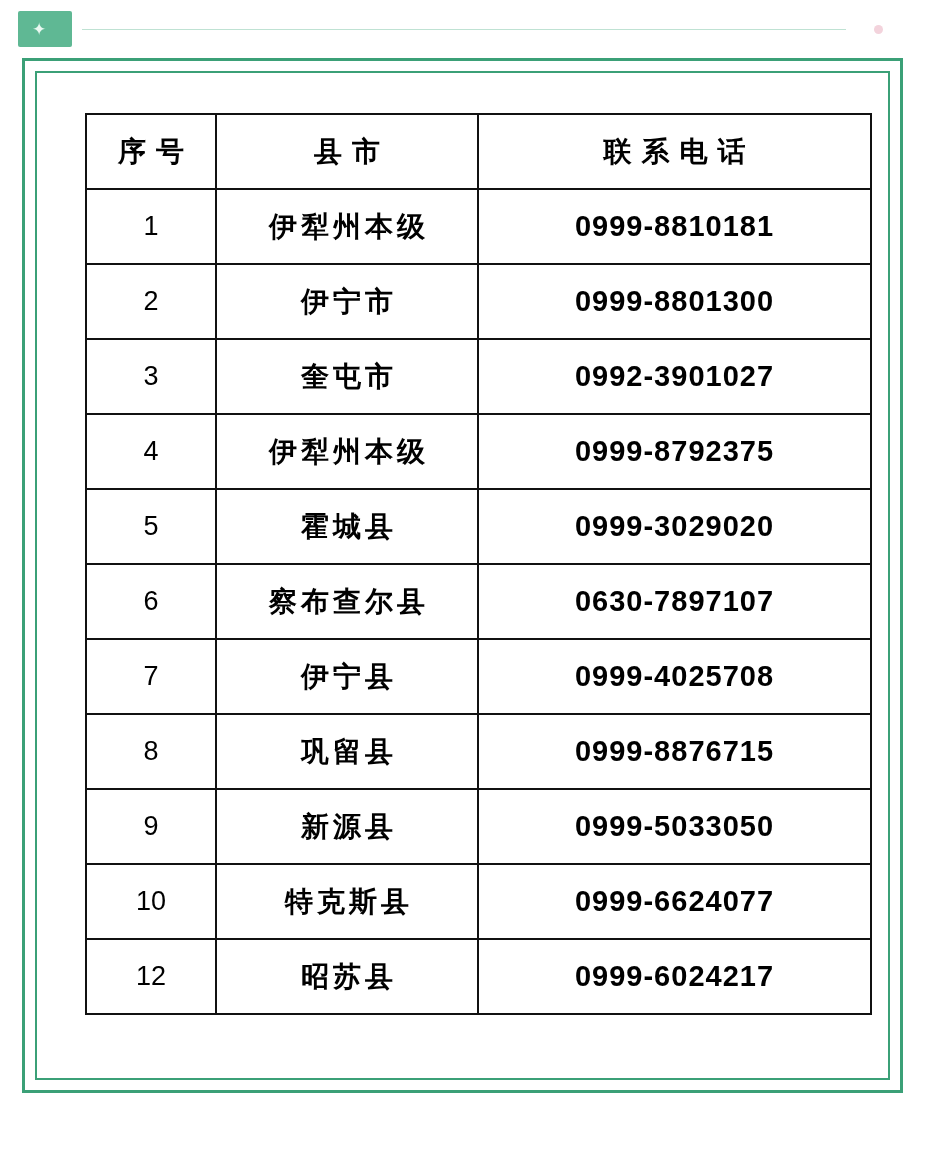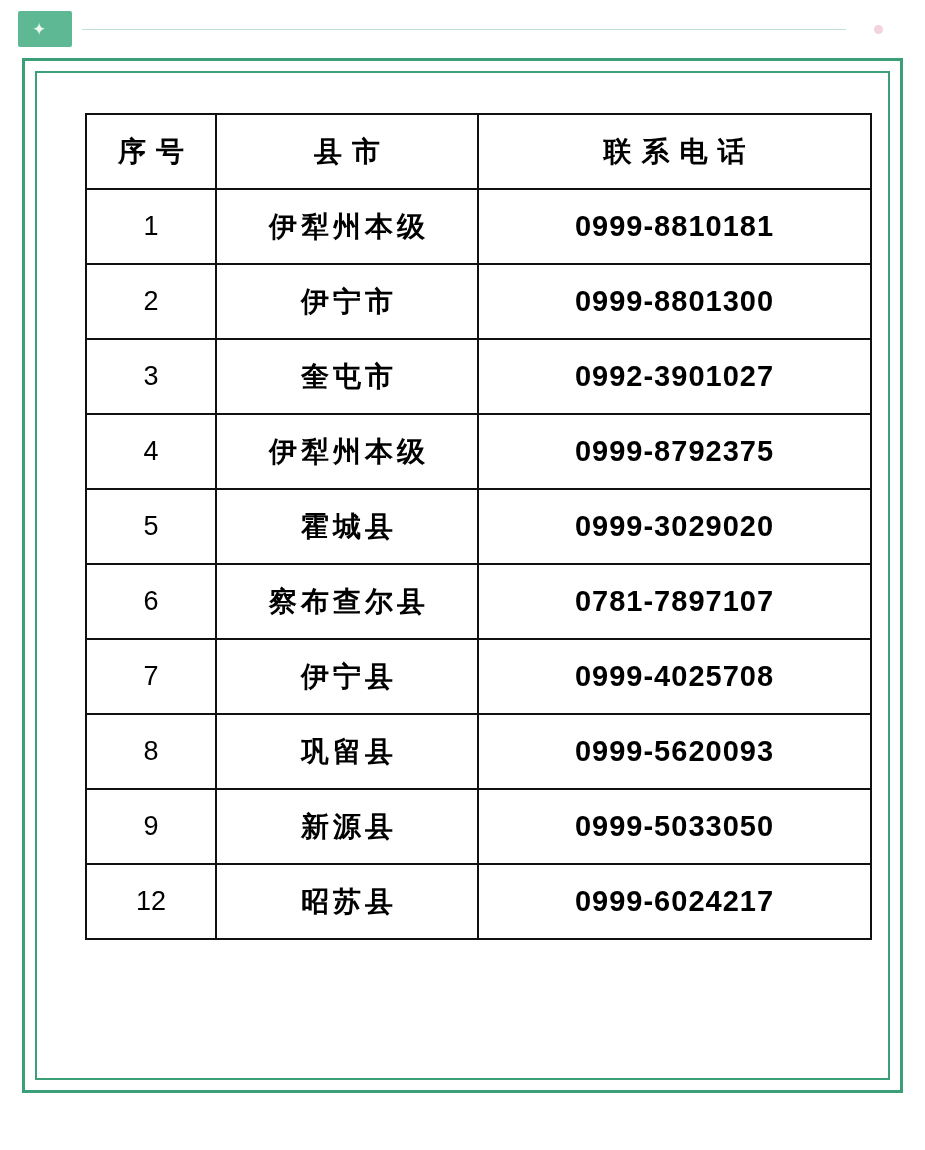--- a/index.html
+++ b/index.html
@@ -194,38 +194,43 @@
               <td class="cell-tel">0999-8792375</td>
             </tr>
             <tr>
               <td class="cell-idx">5</td>
               <td class="cell-city">霍城县</td>
               <td class="cell-tel">0999-3029020</td>
             </tr>
             <tr>
               <td class="cell-idx">6</td>
               <td class="cell-city">察布查尔县</td>
-              <td class="cell-tel">0781-7897107</td>
+              <td class="cell-tel">0630-7897107</td>
             </tr>
             <tr>
               <td class="cell-idx">7</td>
               <td class="cell-city">伊宁县</td>
               <td class="cell-tel">0999-4025708</td>
             </tr>
             <tr>
               <td class="cell-idx">8</td>
               <td class="cell-city">巩留县</td>
-              <td class="cell-tel">0999-5620093</td>
+              <td class="cell-tel">0999-8876715</td>
             </tr>
             <tr>
               <td class="cell-idx">9</td>
               <td class="cell-city">新源县</td>
               <td class="cell-tel">0999-5033050</td>
             </tr>
             <tr>
+              <td class="cell-idx">10</td>
+              <td class="cell-city">特克斯县</td>
+              <td class="cell-tel">0999-6624077</td>
+            </tr>
+            <tr>
               <td class="cell-idx">12</td>
               <td class="cell-city">昭苏县</td>
               <td class="cell-tel">0999-6024217</td>
             </tr>
           </tbody>
         </table>
       </div>
 
     </div>
   </div>

